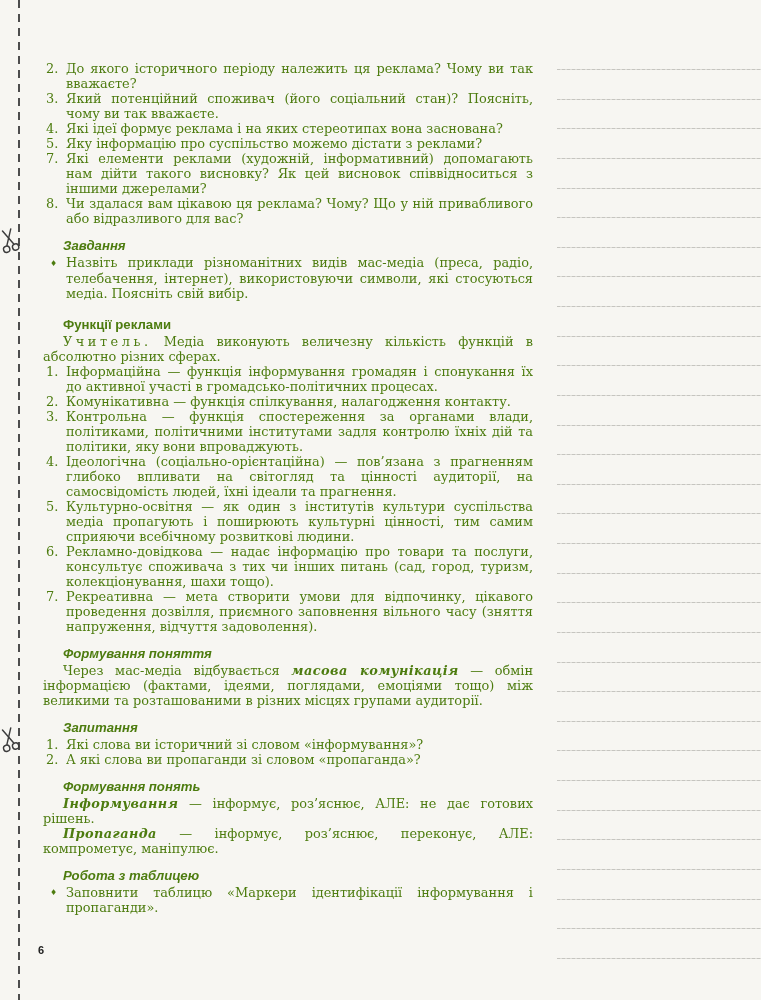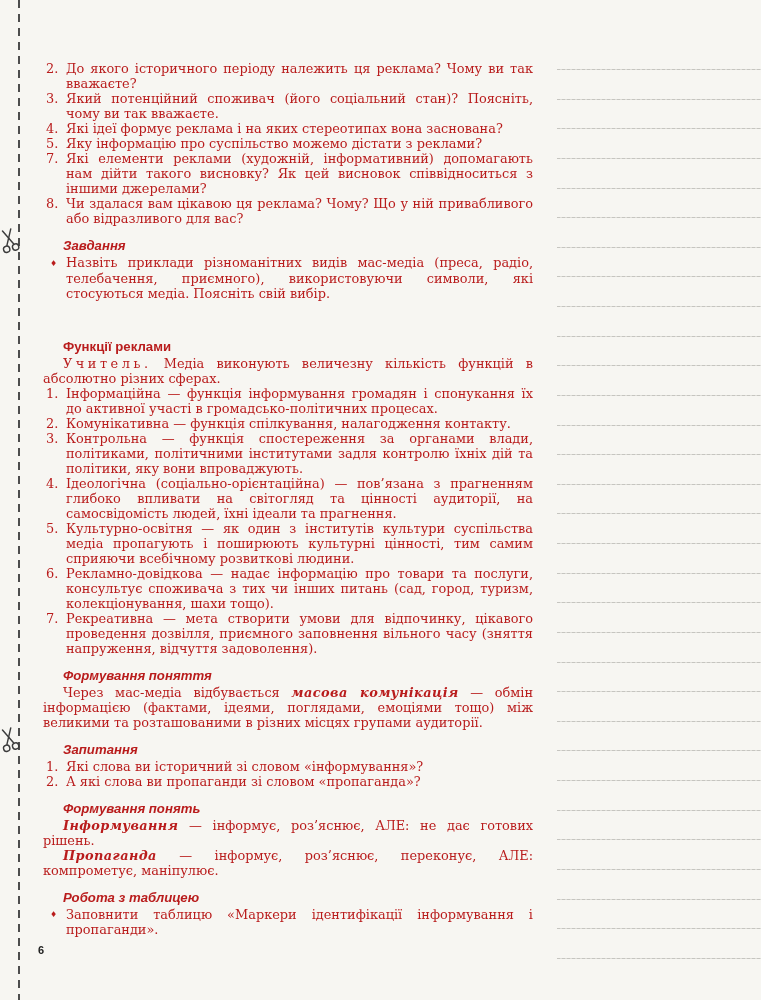--- a/index.html
+++ b/index.html
@@ -23,29 +23,29 @@
   .notes { position:absolute; left:557px; right:0; top:0; bottom:0; }
   .rule {
     position:absolute; left:0; right:0; height:1px;
     background:repeating-linear-gradient(to right, #c6c5c0 0 3px, #dddcd7 3px 5px);
   }
 
   
   .content {
     position:absolute; left:43px; top:61px; width:490px;
     font-size:12.9px; line-height:15px; text-align:justify;
-    color:#b91c1c;
+    color:#4d7c0f;
   }
   h3 {
     font-family:"Liberation Sans","DejaVu Sans",sans-serif;
     font-size:13.2px; line-height:15px; font-weight:bold;
     margin:12px 0 2px 20px;
   }
   h3.hi { font-style:italic; }
-  h3.hb { margin-top:38px; font-style:normal; }
+  h3.hb { margin-top:16px; font-style:normal; }
   p.para { margin:0; text-indent:20px; }
   ol.plain { list-style:none; margin:0; padding:0; }
   ol.plain li { padding-left:23px; margin:0; }
   .num {
     display:inline-block; width:23px; margin-left:-23px;
     padding-left:3px; box-sizing:border-box; text-align:left;
   }
   .bl { margin:0; padding-left:23px; }
   .mark {
     display:inline-block; width:23px; margin-left:-23px; padding-left:7px;
@@ -122,21 +122,21 @@
   <div class="content" id="content">
       <ol class="plain">
         <li><span class="num">2.</span><span>До якого історичного періоду належить ця реклама? Чому ви так вважаєте?</span></li>
         <li><span class="num">3.</span><span>Який потенційний споживач (його соціальний стан)? Поясніть, чому ви так вважаєте.</span></li>
         <li><span class="num">4.</span><span>Які ідеї формує реклама і на яких стереотипах вона заснована?</span></li>
         <li><span class="num">5.</span><span>Яку інформацію про суспільство можемо дістати з реклами?</span></li>
         <li><span class="num">7.</span><span>Які елементи реклами (художній, інформативний) допомагають нам дійти такого висновку? Як цей висновок співвідноситься з іншими джерелами?</span></li>
         <li><span class="num">8.</span><span>Чи здалася вам цікавою ця реклама? Чому? Що у ній привабливого або відразливого для вас?</span></li>
       </ol>
       <h3 class="hi">Завдання</h3>
-      <div class="bl"><span class="mark">♦</span><span>Назвіть приклади різноманітних видів мас-медіа (преса, радіо, телебачення, приємного), використовуючи символи, які стосуються медіа. Поясніть свій вибір.</span></div>
+      <div class="bl"><span class="mark">♦</span><span>Назвіть приклади різноманітних видів мас-медіа (преса, радіо, телебачення, інтернет), використовуючи символи, які стосуються медіа. Поясніть свій вибір.</span></div>
       <h3 class="hb">Функції реклами</h3>
       <p class="para"><span class="sp">Учитель.</span><span> Медіа виконують величезну кількість функцій в абсолютно різних сферах.</span></p>
       <ol class="plain">
         <li><span class="num">1.</span><span>Інформаційна — функція інформування громадян і спонукання їх до активної участі в громадсько-політичних процесах.</span></li>
         <li><span class="num">2.</span><span>Комунікативна — функція спілкування, налагодження контакту.</span></li>
         <li><span class="num">3.</span><span>Контрольна — функція спостереження за органами влади, політиками, політичними інститутами задля контролю їхніх дій та політики, яку вони впроваджують.</span></li>
         <li><span class="num">4.</span><span>Ідеологічна (соціально-орієнтаційна) — пов’язана з прагненням глибоко впливати на світогляд та цінності аудиторії, на самосвідомість людей, їхні ідеали та прагнення.</span></li>
         <li><span class="num">5.</span><span>Культурно-освітня — як один з інститутів культури суспільства медіа пропагують і поширюють культурні цінності, тим самим сприяючи всебічному розвиткові людини.</span></li>
         <li><span class="num">6.</span><span>Рекламно-довідкова — надає інформацію про товари та послуги, консультує споживача з тих чи інших питань (сад, город, туризм, колекціонування, шахи тощо).</span></li>
         <li><span class="num">7.</span><span>Рекреативна — мета створити умови для відпочинку, цікавого проведення дозвілля, приємного заповнення вільного часу (зняття напруження, відчуття задоволення).</span></li>

